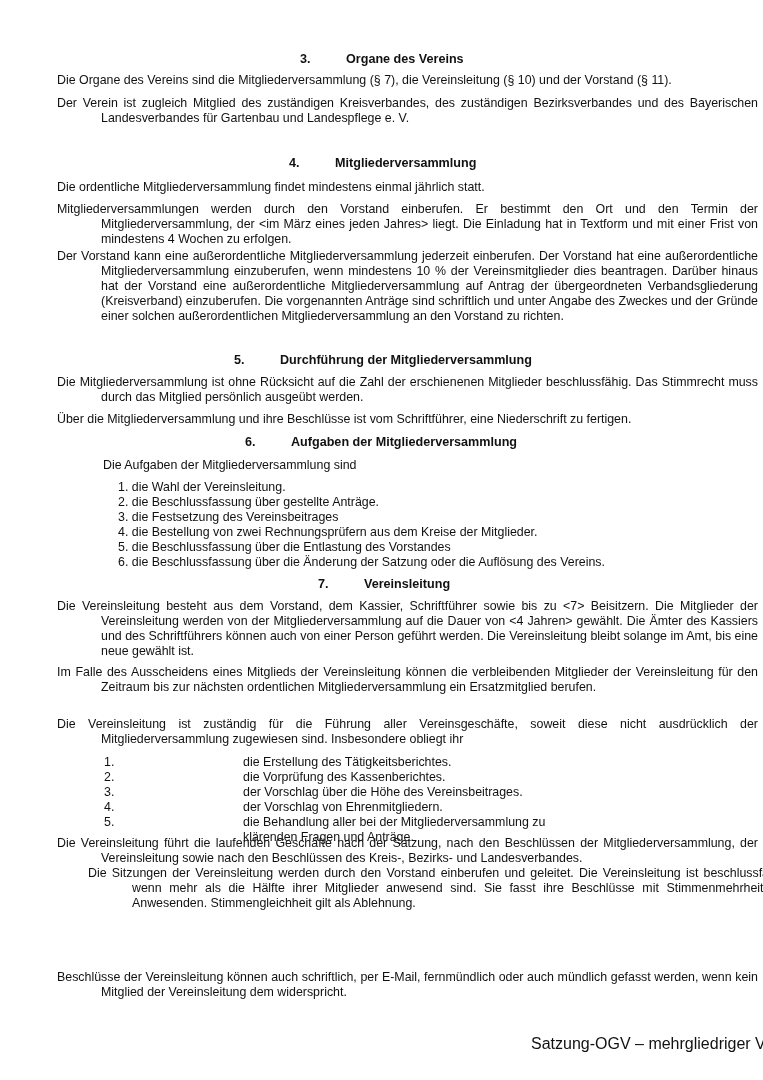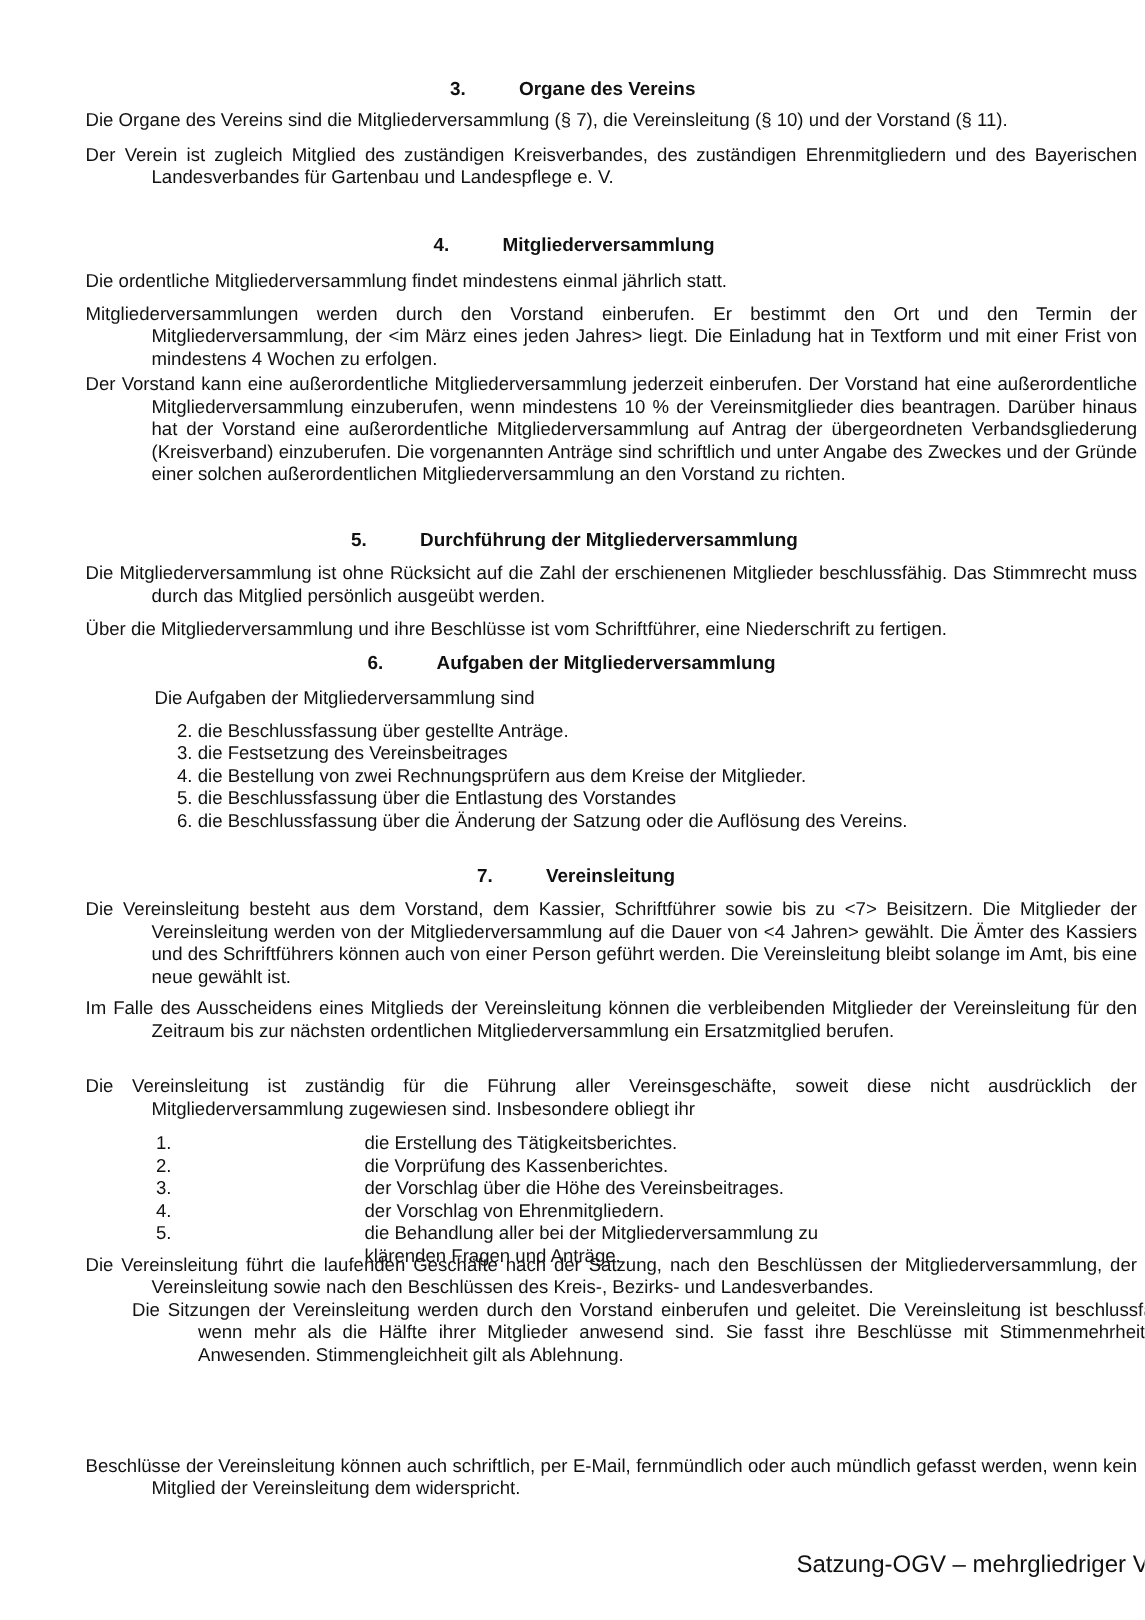--- a/index.html
+++ b/index.html
@@ -31,21 +31,21 @@
 </head>
 <body>
 
 <div class="page">
 
   <div class="heading" style="left:300px; top:52px;">
     <span class="num">3.</span>
     <span class="title" style="left:46px;">Organe des Vereins</span>
   </div>
   <div class="para hang" style="top:73px;">Die Organe des Vereins sind die Mitgliederversammlung (§ 7), die Vereinsleitung (§ 10) und der Vorstand (§ 11).</div>
-  <div class="para hang" style="top:96px;">Der Verein ist zugleich Mitglied des zuständigen Kreisverbandes, des zuständigen Ehrenmitgliedern und des Bayerischen Landesverbandes für Gartenbau und Landespflege e. V.</div>
+  <div class="para hang" style="top:96px;">Der Verein ist zugleich Mitglied des zuständigen Kreisverbandes, des zuständigen Bezirksverbandes und des Bayerischen Landesverbandes für Gartenbau und Landespflege e. V.</div>
 
   <div class="heading" style="left:289px; top:156px;">
     <span class="num">4.</span>
     <span class="title" style="left:46px;">Mitgliederversammlung</span>
   </div>
   <div class="para hang" style="top:180px;">Die ordentliche Mitgliederversammlung findet mindestens einmal jährlich statt.</div>
   <div class="para hang" style="top:202px;">Mitgliederversammlungen werden durch den Vorstand einberufen. Er bestimmt den Ort und den Termin der Mitgliederversammlung, der &lt;im März eines jeden Jahres&gt;  liegt. Die Einladung hat in Textform und mit einer Frist von mindestens 4 Wochen zu erfolgen.</div>
   <div class="para hang" style="top:249px;">Der Vorstand kann eine außerordentliche Mitgliederversammlung jederzeit einberufen. Der Vorstand hat eine außerordentliche Mitgliederversammlung einzuberufen, wenn mindestens 10 % der Vereinsmitglieder dies beantragen. Darüber hinaus hat der Vorstand eine außerordentliche Mitgliederversammlung auf Antrag der übergeordneten Verbandsgliederung (Kreisverband) einzuberufen. Die vorgenannten Anträge sind schriftlich und unter Angabe des Zweckes und der Gründe einer solchen außerordentlichen Mitgliederversammlung an den Vorstand zu richten.</div>
 
   <div class="heading" style="left:234px; top:353px;">
@@ -54,20 +54,21 @@
   </div>
   <div class="para hang" style="top:375px;">Die Mitgliederversammlung ist ohne Rücksicht auf die Zahl der erschienenen Mitglieder beschlussfähig. Das Stimmrecht muss durch das Mitglied persönlich ausgeübt werden.</div>
   <div class="para hang" style="top:412px;">Über die Mitgliederversammlung und ihre Beschlüsse ist vom Schriftführer,  eine Niederschrift zu fertigen.</div>
 
   <div class="heading" style="left:245px; top:435px;">
     <span class="num">6.</span>
     <span class="title" style="left:46px;">Aufgaben der Mitgliederversammlung</span>
   </div>
   <div class="para" style="left:103px; width:600px; top:458px;">Die Aufgaben der Mitgliederversammlung sind</div>
   <div class="list-a" style="top:480px;">
+    <div>1. die Wahl  der Vereinsleitung.</div>
     <div>2. die Beschlussfassung über gestellte Anträge.</div>
     <div>3. die Festsetzung des Vereinsbeitrages</div>
     <div>4. die Bestellung von zwei Rechnungsprüfern aus dem Kreise der Mitglieder.</div>
     <div>5.  die Beschlussfassung über die Entlastung des Vorstandes</div>
     <div>6. die Beschlussfassung über die Änderung der Satzung oder die Auflösung des Vereins.</div>
   </div>
 
   <div class="heading" style="left:318px; top:577px;">
     <span class="num">7.</span>
     <span class="title" style="left:46px;">Vereinsleitung</span>

